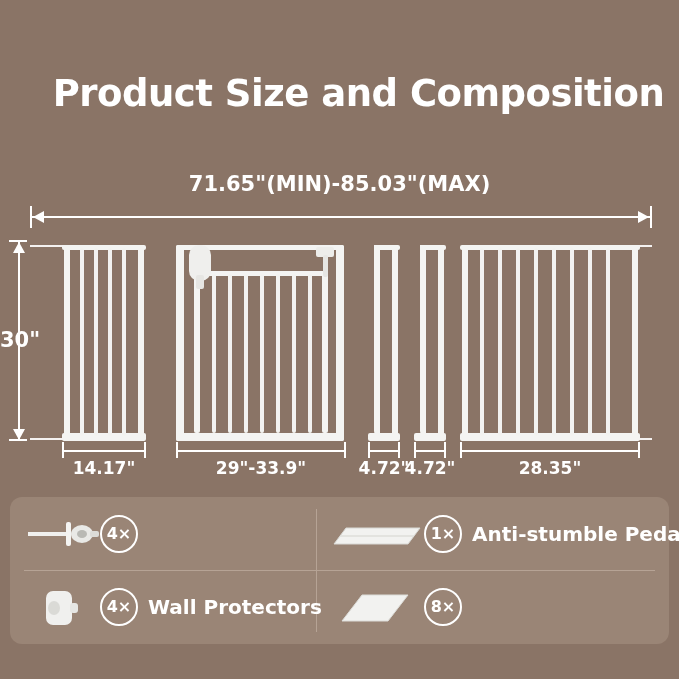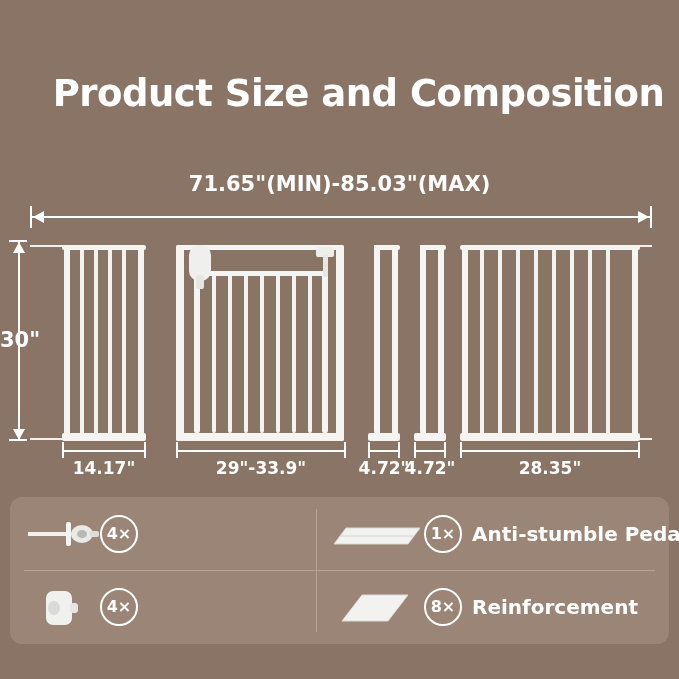--- a/index.html
+++ b/index.html
@@ -286,27 +286,27 @@
 
     <div class="part" style="left:16px;top:73px;">
       <div class="art" style="width:74px;">
         <svg width="74" height="60" viewBox="0 0 74 60" xmlns="http://www.w3.org/2000/svg">
           <rect x="20" y="14" width="26" height="34" rx="7" fill="#f0f0ee"></rect>
           <ellipse cx="28" cy="31" rx="6" ry="7" fill="#dadad6"></ellipse>
           <rect x="44" y="26" width="8" height="10" rx="3" fill="#e6e6e3"></rect>
         </svg>
       </div>
       <div class="qty">4×</div>
+      <div class="pname">Wall Protectors</div>
     </div>
 
     <div class="part" style="left:318px;top:73px;">
       <div class="art" style="width:96px;">
         <svg width="96" height="60" viewBox="0 0 96 60" xmlns="http://www.w3.org/2000/svg">
           <polygon points="14,44 34,18 80,18 60,44" fill="#f2f2f0"></polygon>
           <polygon points="14,44 34,18 80,18 60,44" fill="none" stroke="#dcdcd8" stroke-width="1"></polygon>
         </svg>
       </div>
       <div class="qty">8×</div>
-      <div class="pname">Reinforcement</div>
     </div>
   </div>
 
 </div>
 
 </body></html>

